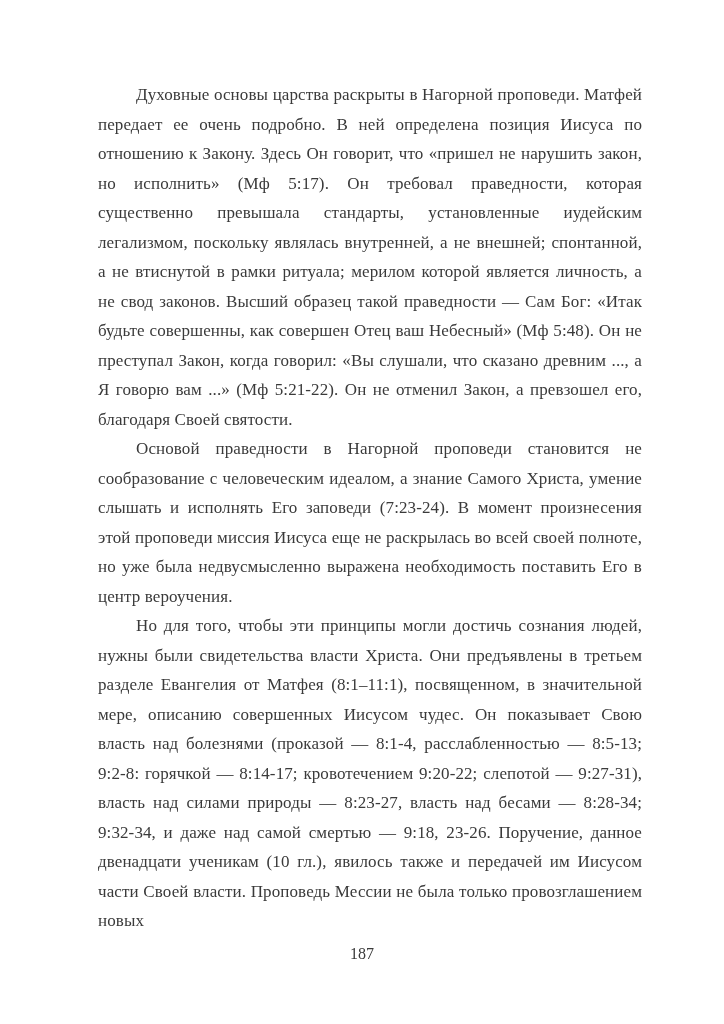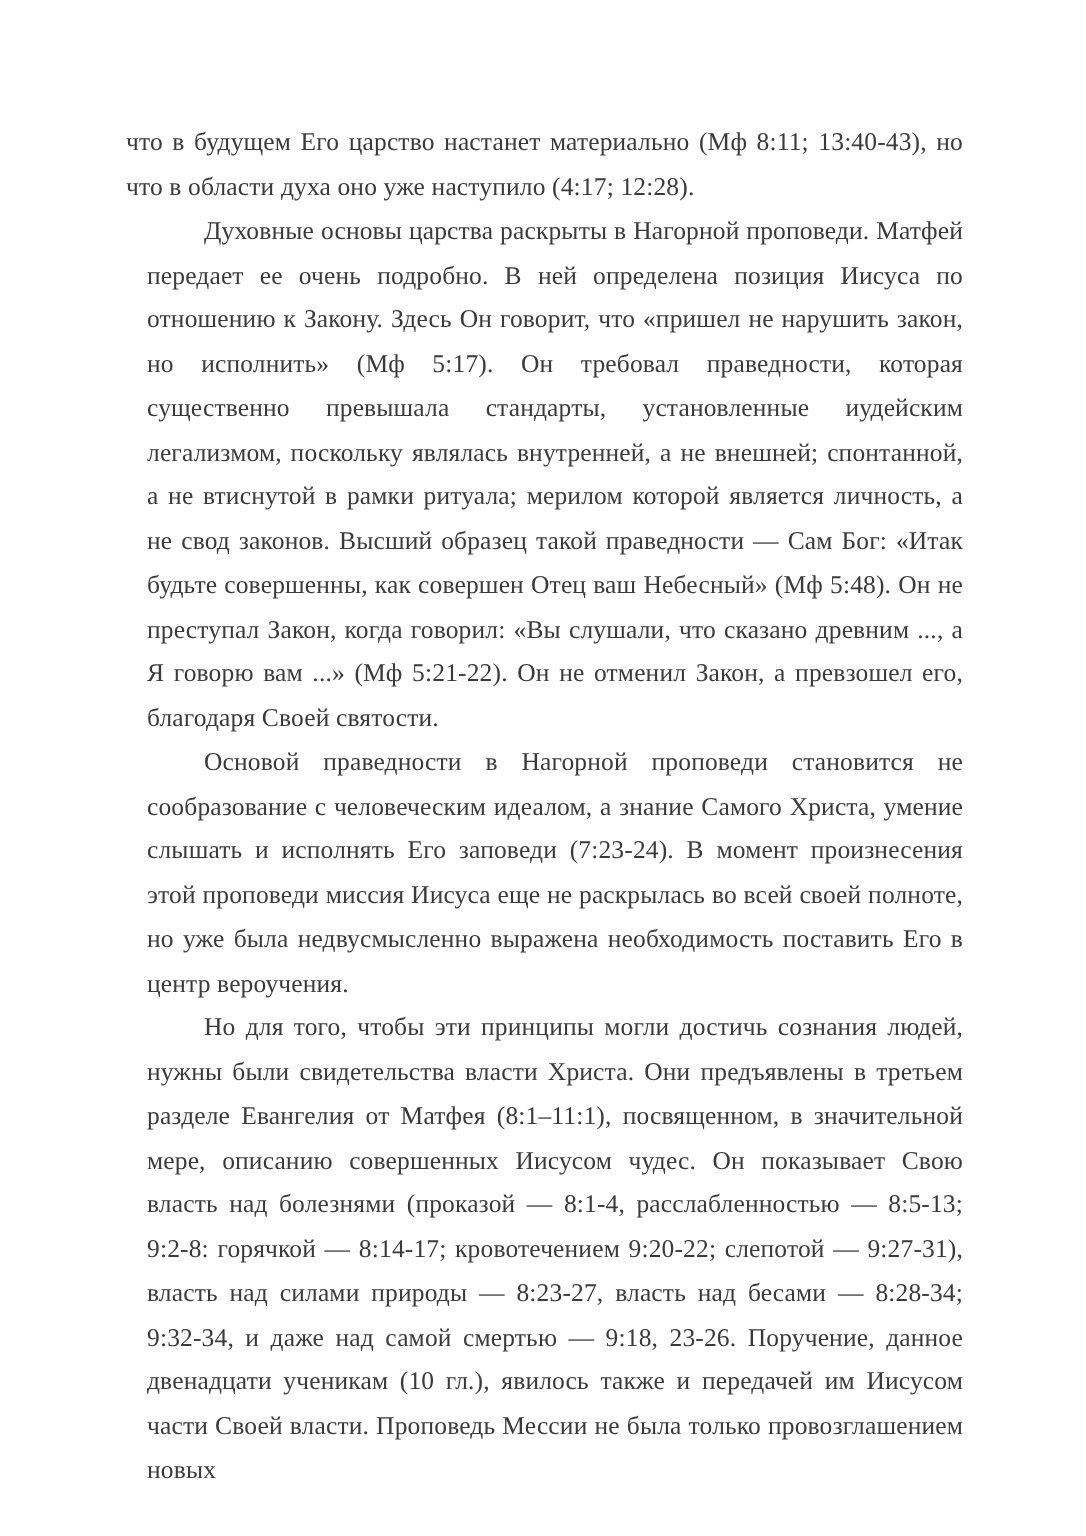--- a/index.html
+++ b/index.html
@@ -44,18 +44,18 @@
     line-height: 20px;
     color: #3a3a3a;
   }
 </style>
 </head>
 <body>
 
 <div class="page">
   <div class="text-block">
 
-  <p class="">что в будущем Его царство настанет материально (Мф 8:11; 13:40-43), но что в области духа оно уже наступило (4:17; 12:28).</p>
       <p class="indent">Духовные основы царства раскрыты в Нагорной проповеди. Матфей передает ее очень подробно. В ней определена позиция Иисуса по отношению к Закону. Здесь Он говорит, что «пришел не нарушить закон, но исполнить» (Мф 5:17). Он требовал праведности, которая существенно превышала стандарты, установленные иудейским легализмом, поскольку являлась внутренней, а не внешней; спонтанной, а не втиснутой в рамки ритуала; мерилом которой является личность, а не свод законов. Высший образец такой праведности — Сам Бог: «Итак будьте совершенны, как совершен Отец ваш Небесный» (Мф 5:48). Он не преступал Закон, когда говорил: «Вы слушали, что сказано древним ..., а Я говорю вам ...» (Мф 5:21-22). Он не отменил Закон, а превзошел его, благодаря Своей святости.</p>
       <p class="indent">Основой праведности в Нагорной проповеди становится не сообразование с человеческим идеалом, а знание Самого Христа, умение слышать и исполнять Его заповеди (7:23-24). В момент произнесения этой проповеди миссия Иисуса еще не раскрылась во всей своей полноте, но уже была недвусмысленно выражена необходимость поставить Его в центр вероучения.</p>
       <p class="indent">Но для того, чтобы эти принципы могли достичь сознания людей, нужны были свидетельства власти Христа. Они предъявлены в третьем разделе Евангелия от Матфея (8:1–11:1), посвященном, в значительной мере, описанию совершенных Иисусом чудес. Он показывает Свою власть над болезнями (проказой — 8:1-4, расслабленностью — 8:5-13; 9:2-8: горячкой — 8:14-17; кровотечением 9:20-22; слепотой — 9:27-31), власть над силами природы — 8:23-27, власть над бесами — 8:28-34; 9:32-34, и даже над самой смертью — 9:18, 23-26. Поручение, данное двенадцати ученикам (10 гл.), явилось также и передачей им Иисусом части Своей власти. Проповедь Мессии не была только провозглашением новых</p>
     </div>
+  <div class="page-number">187</div>
 </div>
 
 </body></html>

